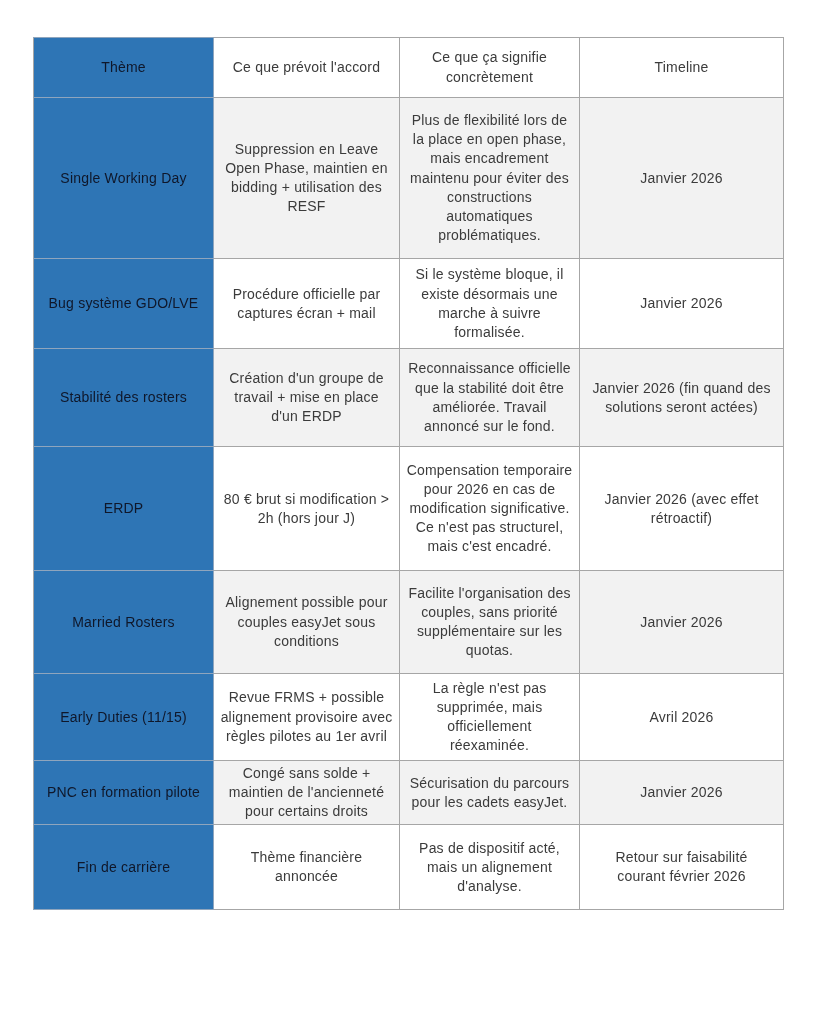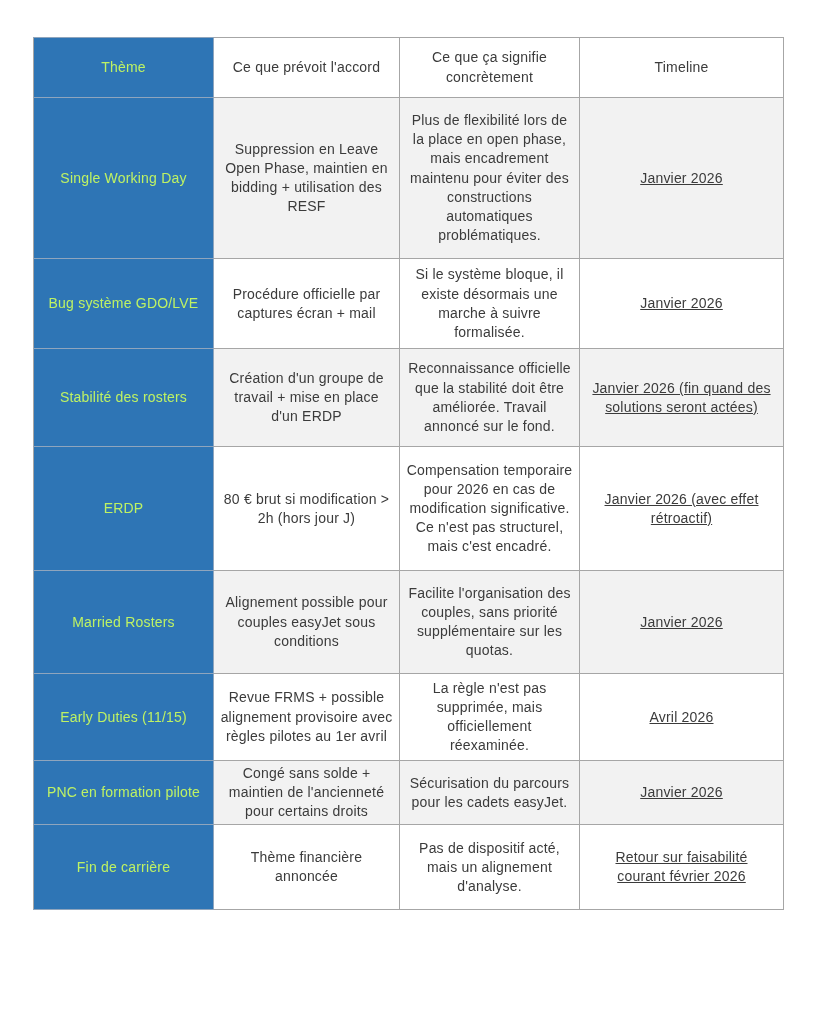--- a/index.html
+++ b/index.html
@@ -31,26 +31,26 @@
     border: 1px solid #a6a6a6;
     text-align: center;
     vertical-align: middle;
     padding: 3px 6px;
     font-weight: normal;
     word-wrap: break-word;
   }
   
   th.theme, td.theme {
     background: #2e75b5;
-    color: #bef264;
+    color: #0f172a;
     padding: 20px 12px;
     border-color: #8fa5bd;
     border-left-color: #a6a6a6;
   }
-  td.timeline { padding: 9px 12px; text-decoration: underline; }
+  td.timeline { padding: 9px 12px; }
   
   thead tr { height: 47px; }
   thead th { background: #ffffff; }
   
   tbody tr:nth-child(odd) td { background: #f2f2f2; }
   tbody tr:nth-child(even) td { background: #ffffff; }
   tbody tr:nth-child(odd) td.theme,
   tbody tr:nth-child(even) td.theme { background: #2e75b5; }
   
   tbody tr:nth-child(1)  { height: 161px; }

